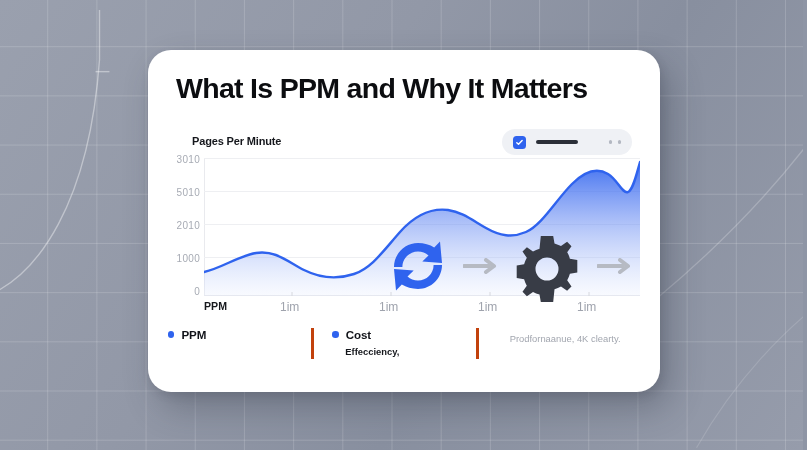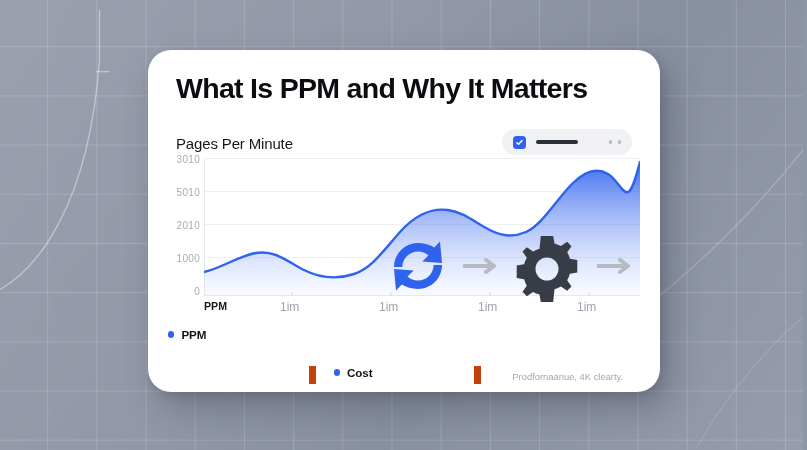--- a/index.html
+++ b/index.html
@@ -55,24 +55,24 @@
     top: 22px;
     font-size: 28.5px;
     font-weight: 700;
     letter-spacing: -0.7px;
     color: #0c0d10;
     white-space: nowrap;
   }
 
   #subtitle {
     position: absolute;
-    left: 28px;
+    left: 44px;
     top: 85px;
-    font-size: 15px;
-    font-weight: 400;
+    font-size: 11px;
+    font-weight: 700;
     letter-spacing: -0.15px;
     color: #15171c;
     white-space: nowrap;
   }
 
   
   #pill {
     position: absolute;
     right: 28px;
     top: 79px;
@@ -154,21 +154,21 @@
     top: 278px;
     width: 472px;
     display: flex;
   }
   .legend-col {
     flex: 1 1 0;
     padding-right: 14px;
     box-sizing: border-box;
     position: relative;
   }
-  .legend-col + .legend-col { border-left: 7px solid #c2410c; padding-left: 18px; margin-top: 38px; }
+  .legend-col + .legend-col { border-left: 3px solid #c2410c; padding-left: 18px; }
   .legend-head { display: flex; align-items: center; gap: 7px; }
   .legend-dot {
     width: 6.4px; height: 6.4px; border-radius: 50%;
     background: #2f63ee; flex: none;
   }
   .legend-title {
     font-size: 11.6px;
     font-weight: 700;
     color: #111319;
     letter-spacing: -0.1px;
@@ -316,20 +316,21 @@
           <span class="legend-dot"></span>
           <span class="legend-title">PPM</span>
         </div>
       </div>
 
       <div class="legend-col">
         <div class="legend-head">
           <span class="legend-dot"></span>
           <span class="legend-title">Cost</span>
         </div>
+        <div class="legend-desc dark">Effecciency,</div>
       </div>
 
       <div class="legend-col">
         <div class="legend-desc">Prodfornaanue, 4K clearty.</div>
       </div>
 
     </div>
   </div>
 </div>
 

